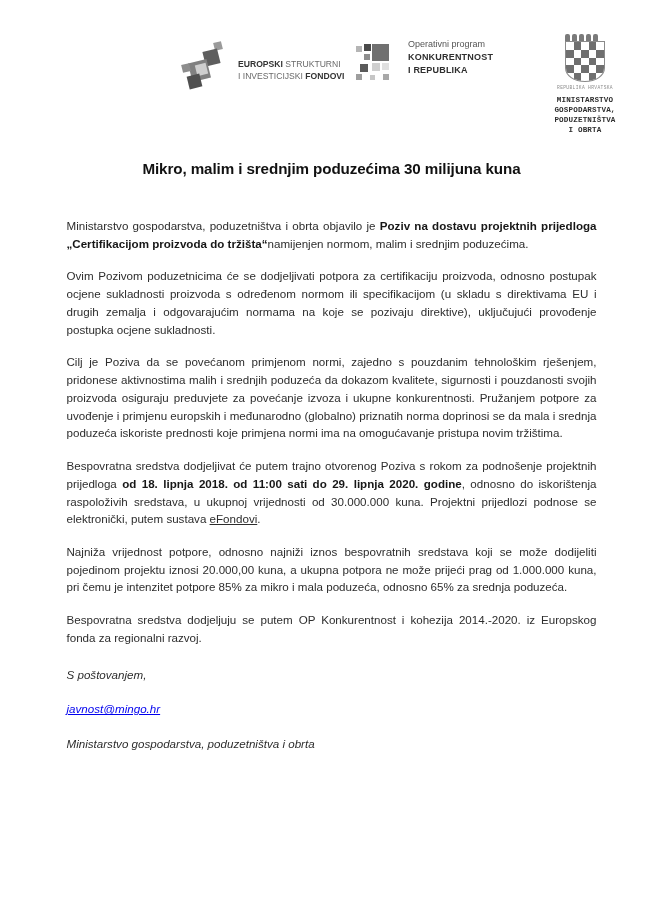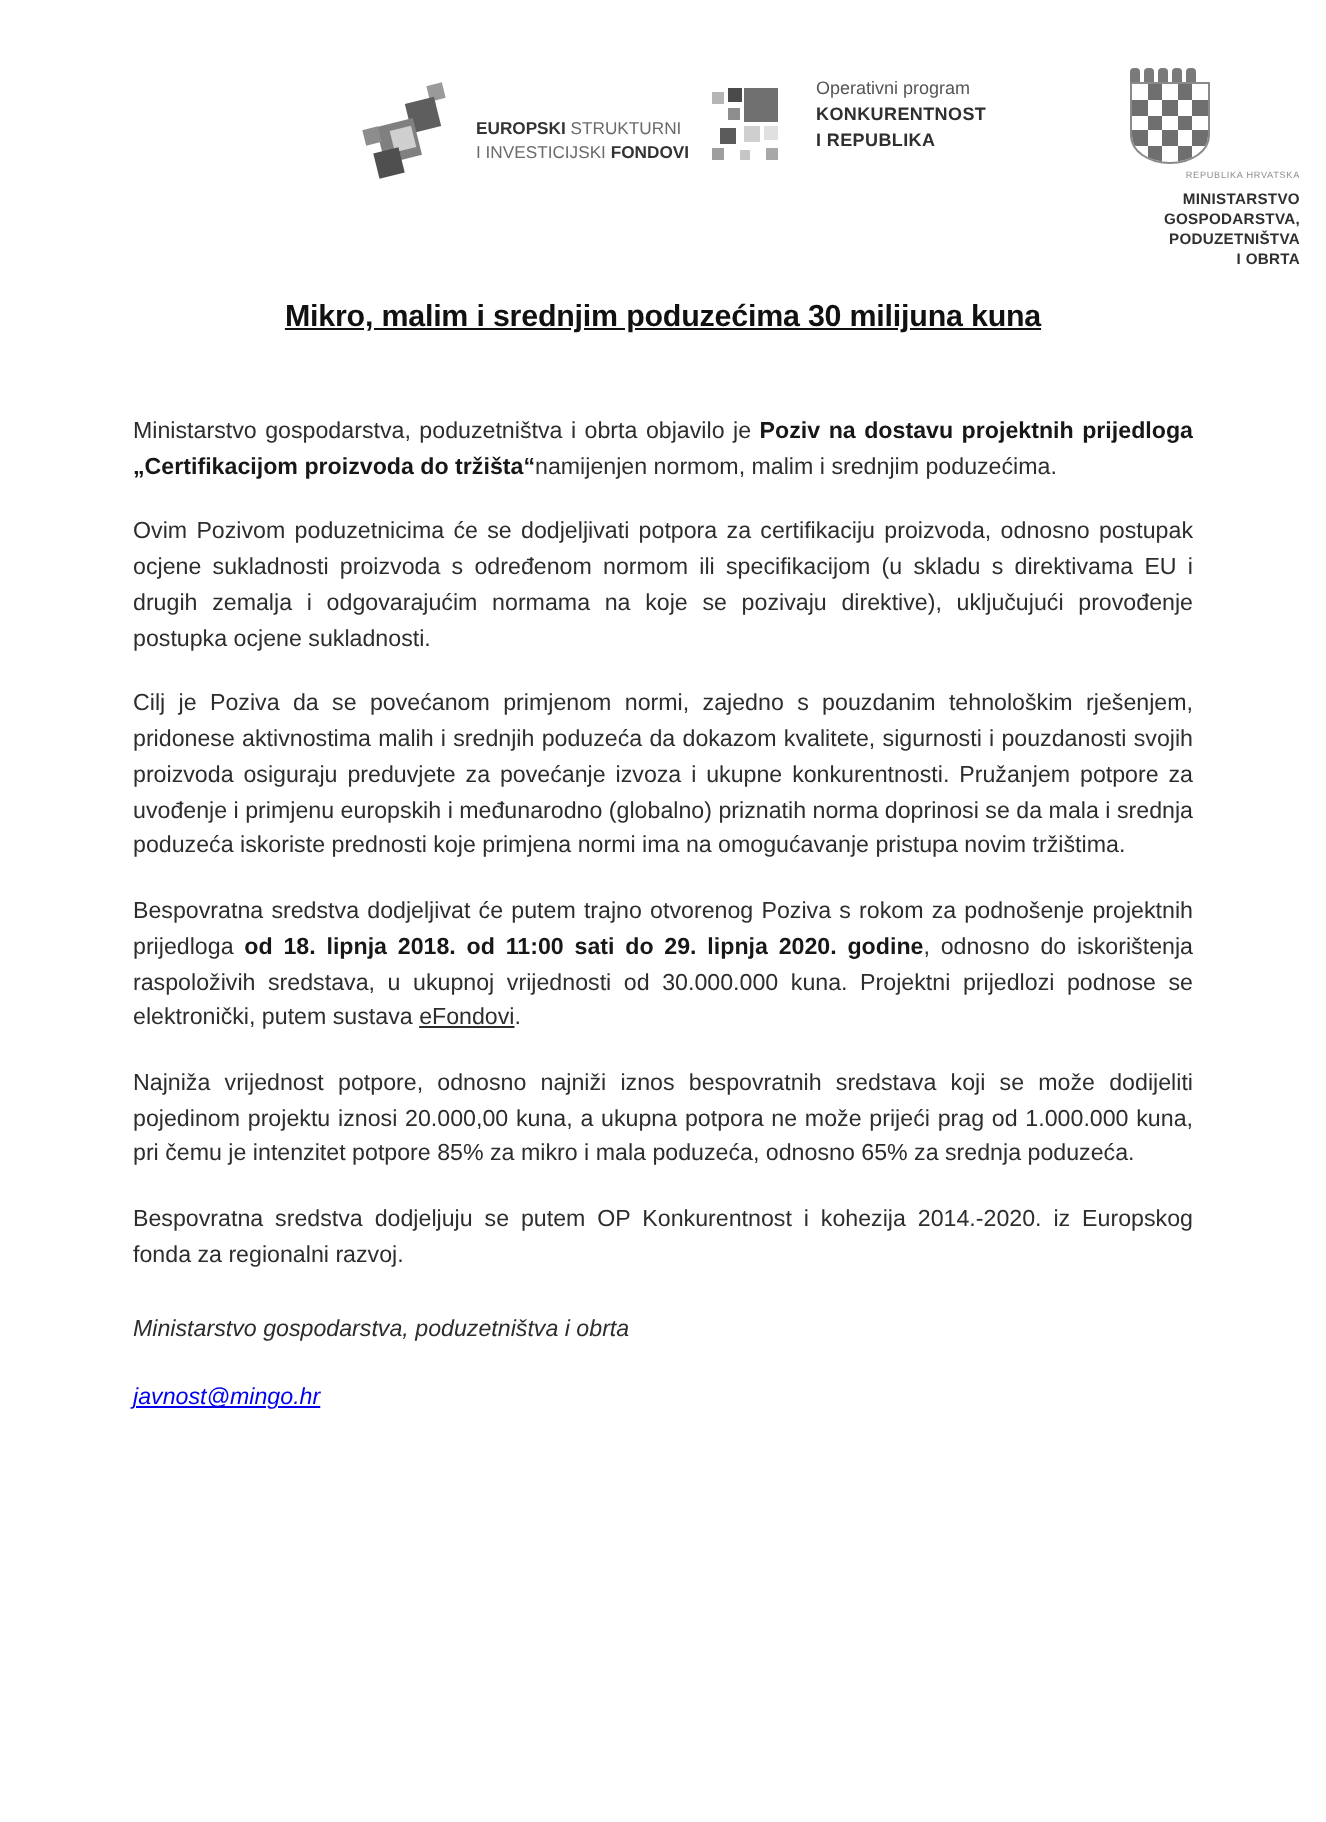--- a/index.html
+++ b/index.html
@@ -67,21 +67,21 @@
 
   
   #logo-op { left: 356px; top: 38px; width: 170px; }
   .op-wrap { position: relative; height: 50px; }
   .op-mark { position: absolute; left: 0; top: 4px; width: 44px; height: 42px; }
   .op-text { position: absolute; left: 52px; top: 0px; font-size: 9px; line-height: 1.45; white-space: nowrap; }
   .op-text .t1 { color: #555; font-weight: normal; }
   .op-text .t2 { color: #2f2f2f; font-weight: bold; letter-spacing: 0.2px; }
 
   
-  #logo-min { left: 520px; top: 32px; width: 130px; text-align: right; }
+  #logo-min { left: 520px; top: 32px; width: 130px; text-align: center; font-family: Liberation Mono, monospace; }
   .coa { width: 40px; height: 48px; margin: 0 auto; position: relative; }
   .coa-crown { position: relative; height: 9px; }
   .coa-crown span {
     position: absolute; bottom: 0; width: 5px; height: 7px;
     background: #7a7a7a; border-radius: 2px 2px 0 0;
   }
   .coa-shield {
     width: 38px; height: 39px; margin: 0 auto; position: relative; overflow: hidden;
     background: #ffffff;
     border: 1px solid #8a8a8a;
@@ -89,27 +89,26 @@
   }
   .coa-cell { position: absolute; width: 20%; height: 20%; background: #6f6f6f; }
   .coa-rh { margin-top: 5px; font-size: 4.6px; letter-spacing: 0.35px; color: #8d8d8d; }
   .coa-name {
     margin-top: 5px; font-size: 7.6px; font-weight: bold;
     line-height: 1.33; letter-spacing: 0.15px; color: #2f2f2f;
   }
 
   
   .doc-title {
-    margin: 30px 0 0 0;
+    margin: 40px 0 0 0;
     text-align: center;
     font-size: 15.2px;
     font-weight: bold;
     color: #111;
     letter-spacing: -0.1px;
-    text-decoration: underline;
   }
   .doc-title .line2 { display: block; margin-top: 22px; }
 
   
   .doc-body {
     margin: 40px auto 0 auto;
     width: 530px;
   }
   .para {
     text-align: justify;
@@ -234,18 +233,19 @@
 
   <p class="para"><span>Bespovratna sredstva dodjeljivat će putem trajno otvorenog Poziva s rokom za podnošenje projektnih prijedloga </span><b>od 18. lipnja 2018. od 11:00 sati do 29. lipnja 2020. godine</b><span>, odnosno do iskorištenja raspoloživih sredstava, u ukupnoj vrijednosti od 30.000.000 kuna. Projektni prijedlozi podnose se elektronički, putem sustava </span><a class="link" href="#">eFondovi</a><span>.</span></p>
 
   <p class="para">Najniža vrijednost potpore, odnosno najniži iznos bespovratnih sredstava koji se može dodijeliti pojedinom projektu iznosi 20.000,00 kuna, a ukupna potpora ne može prijeći prag od 1.000.000 kuna, pri čemu je intenzitet potpore 85% za mikro i mala poduzeća, odnosno 65% za srednja poduzeća.</p>
 
   <p class="para">Bespovratna sredstva dodjeljuju se putem OP Konkurentnost i kohezija 2014.-2020. iz Europskog fonda za regionalni razvoj.</p>
 
 
   <div class="spacer-sm"></div>
 
+  <p class="sig">S poštovanjem,</p>
+
+  <p class="sig"><a class="maillink" href="#">javnost@mingo.hr</a></p>
 
   <p class="sig">Ministarstvo gospodarstva, poduzetništva i obrta</p>
 
-  <p class="sig"><a class="maillink" href="#">javnost@mingo.hr</a></p>
-
 </div>
 
 </body></html>

